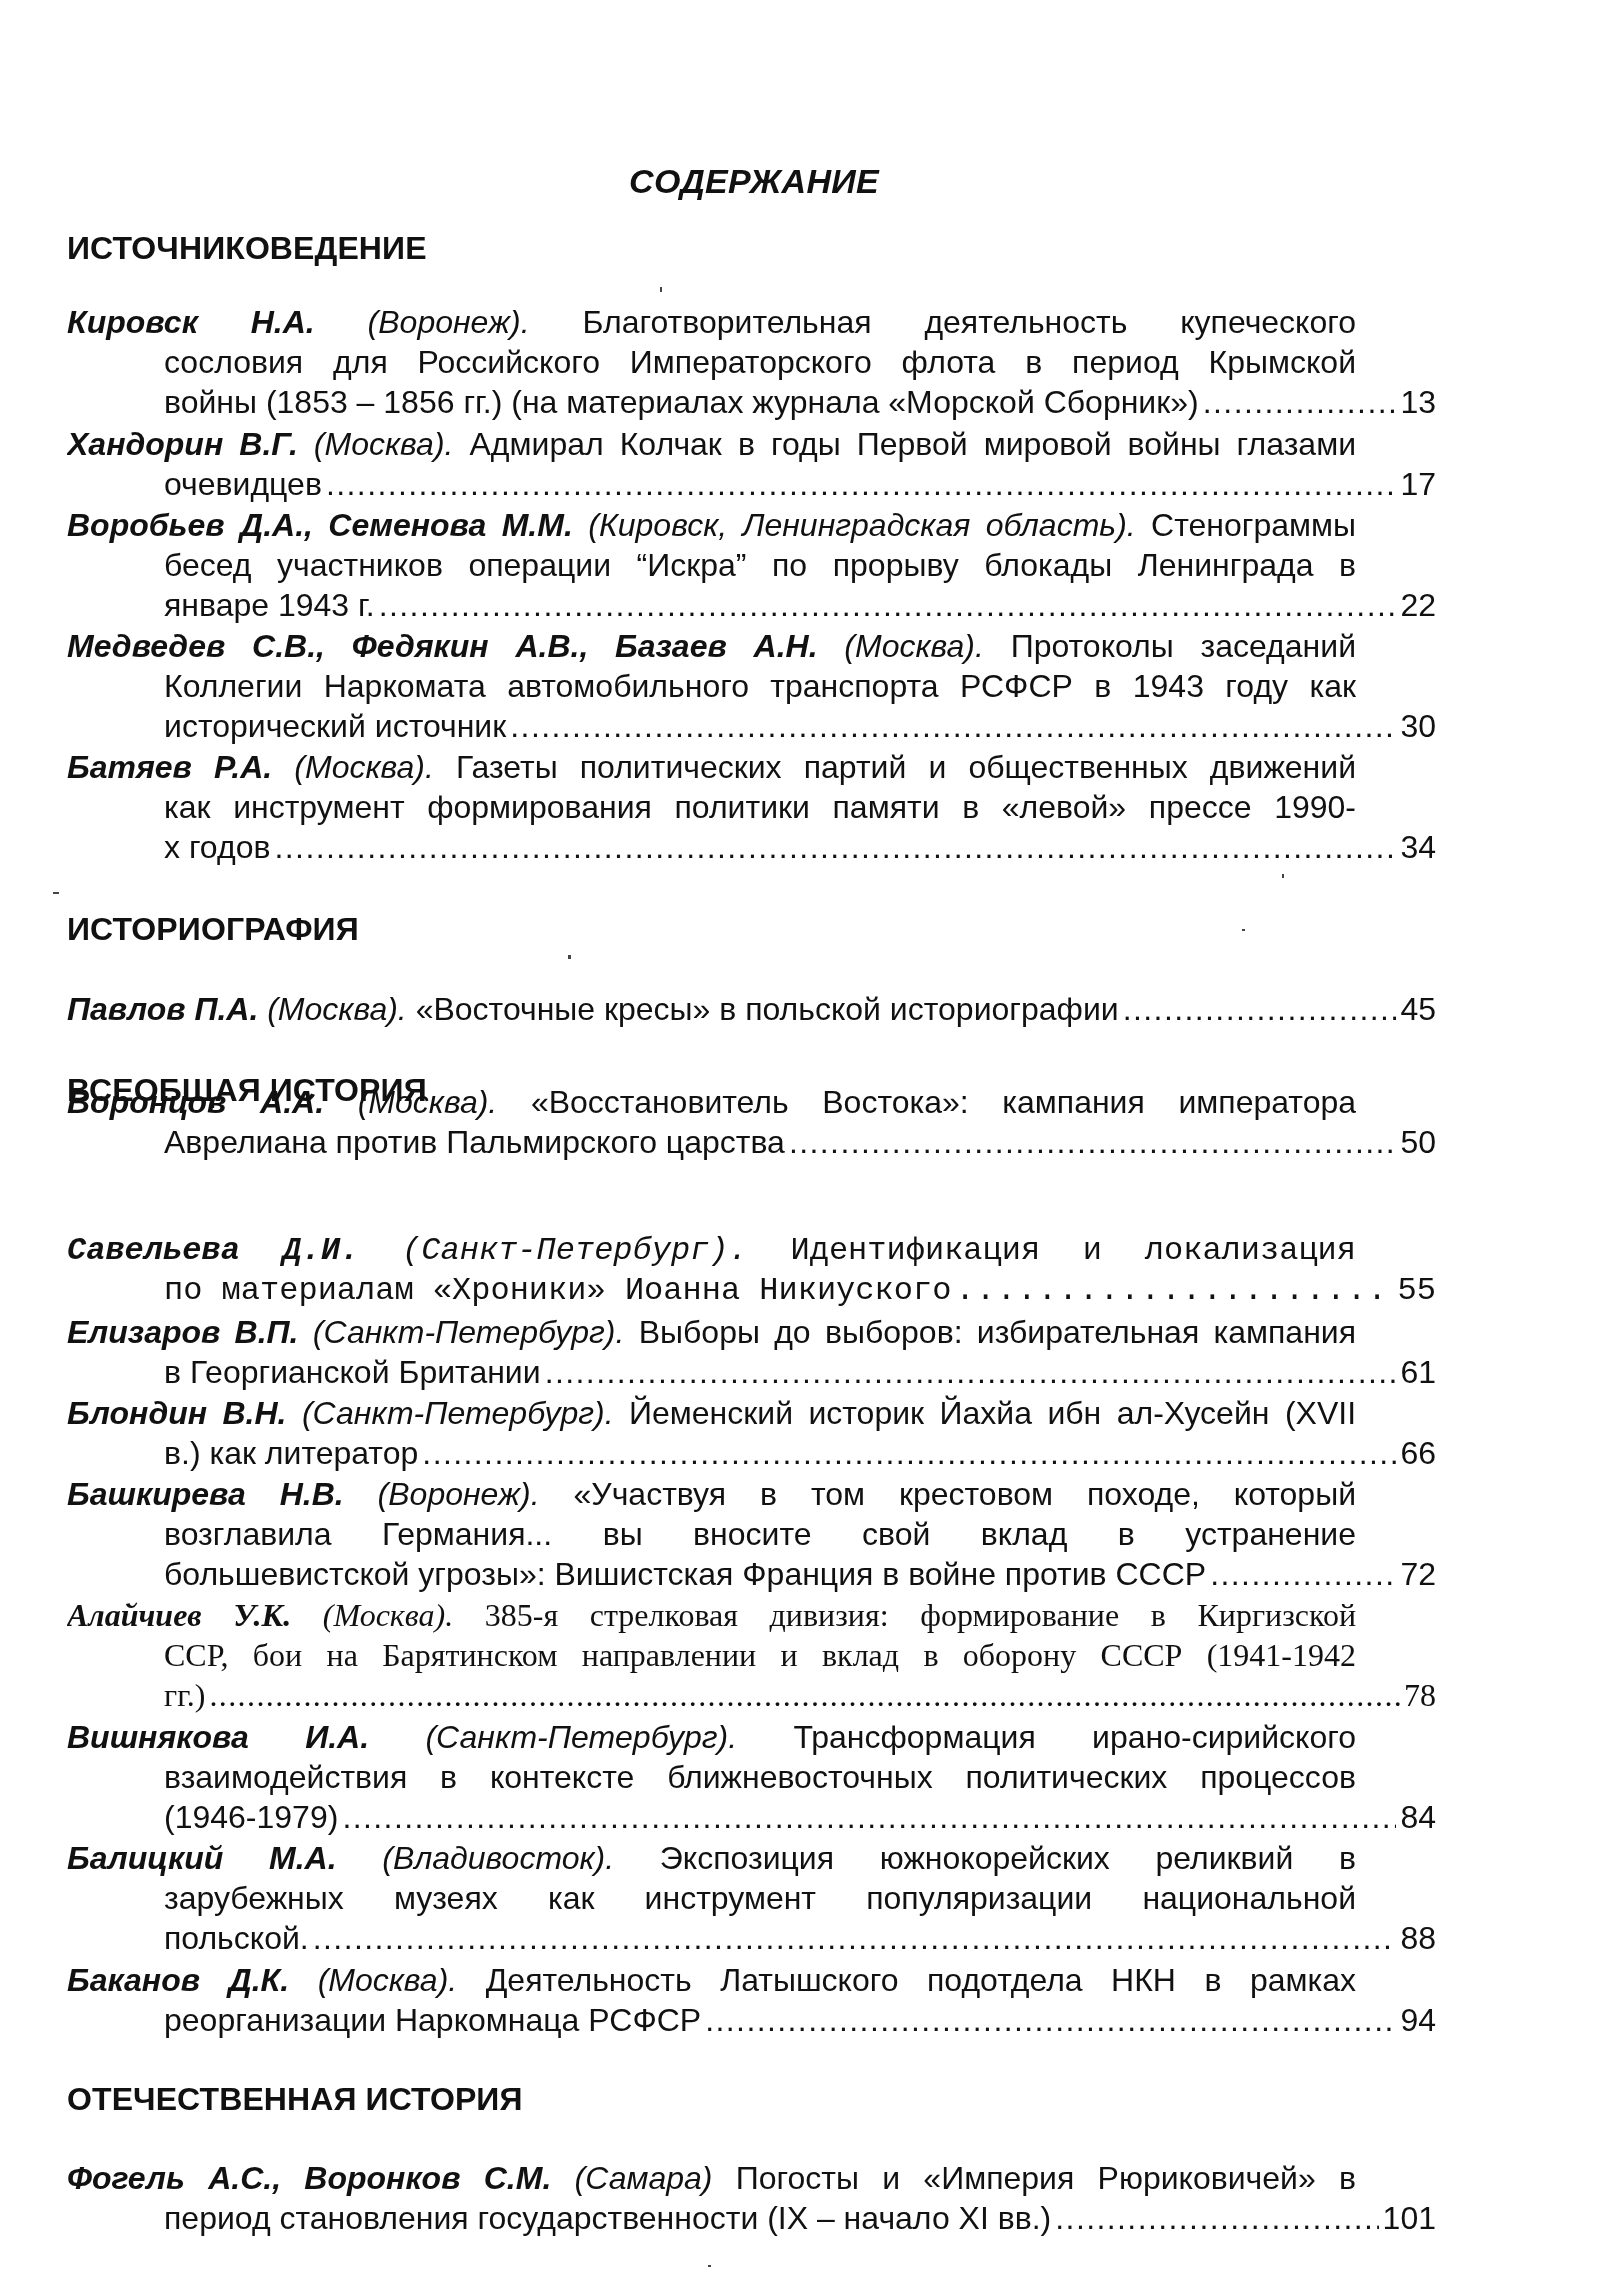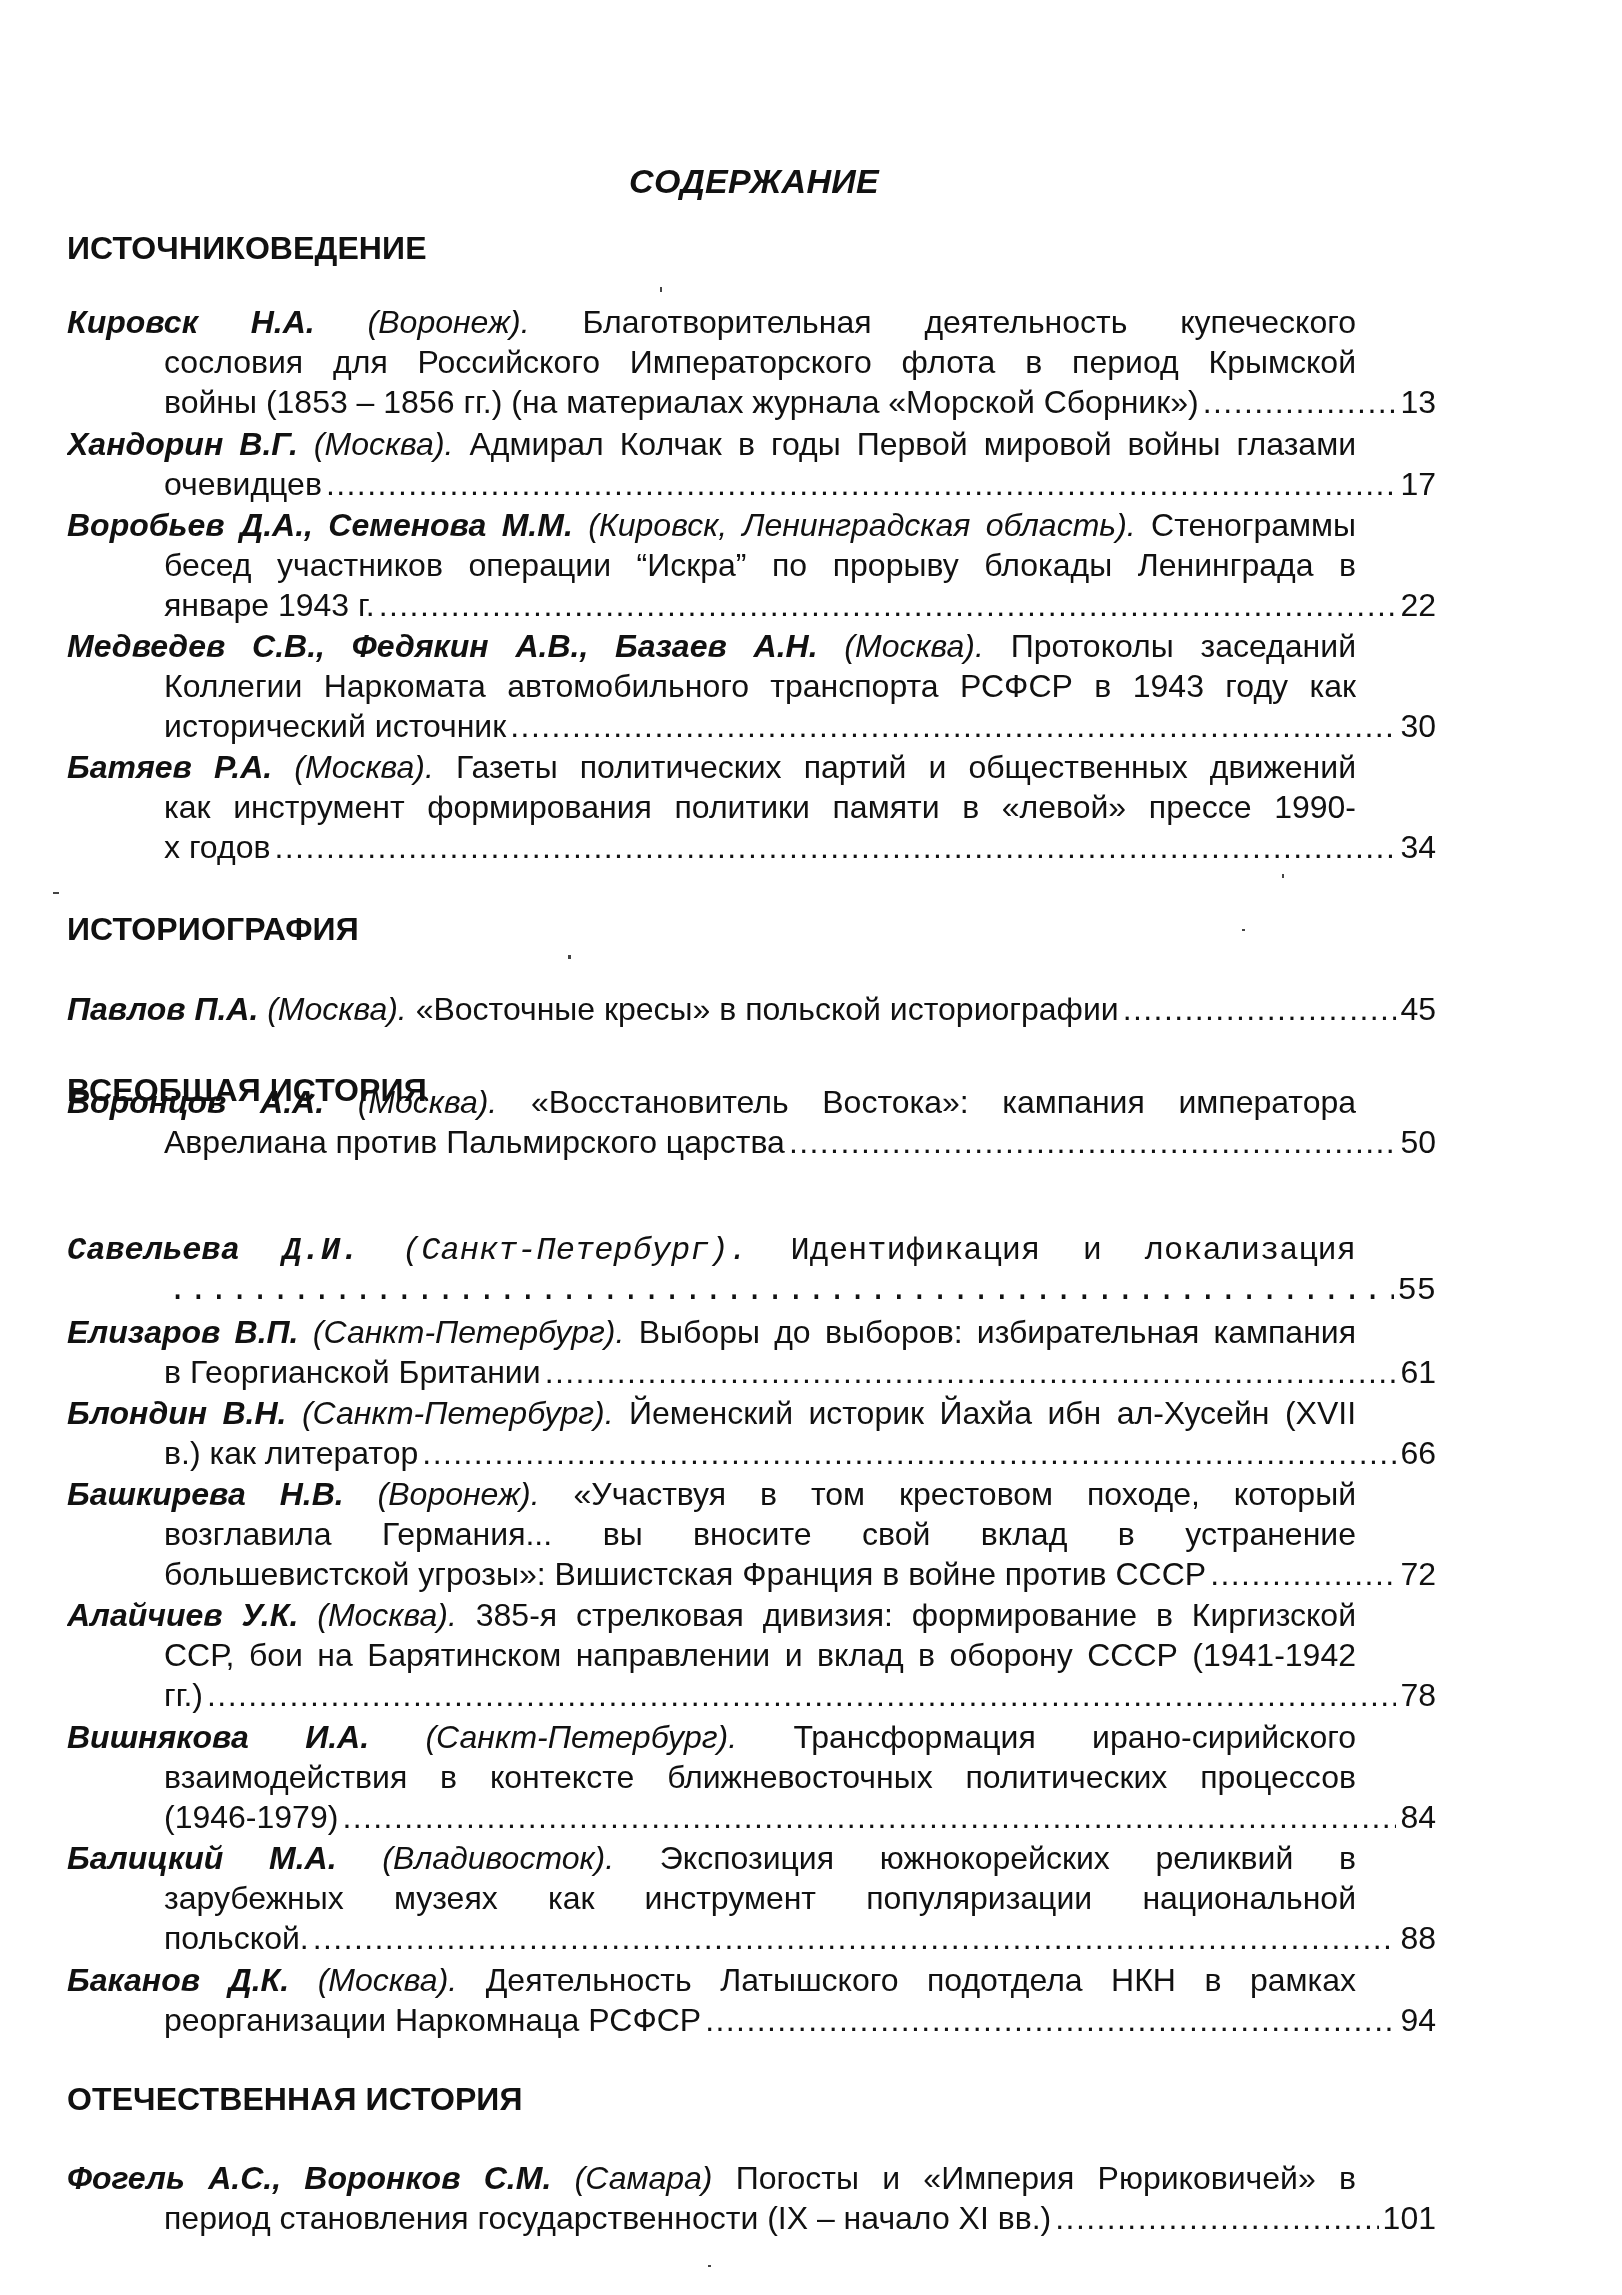--- a/index.html
+++ b/index.html
@@ -87,20 +87,21 @@
         <div class="line first" style="white-space: normal; overflow: hidden;"><span class="author">Воронцов А.А.</span> <span class="city">(Москва).</span> <span>«Восстановитель Востока»: кампания императора</span></div>
         <div class="line last">
           <span class="txt">Аврелиана против Пальмирского царства</span>
           <span class="dots"></span>
           <span class="pg">50</span>
         </div>
       </div>
       <div class="entry" style="top: 1231px; font-family: Liberation Mono, monospace;">
         <div class="line first" style="white-space: normal; overflow: hidden;"><span class="author">Савельева Д.И.</span> <span class="city">(Санкт-Петербург).</span> <span>Идентификация и локализация топонимов</span></div>
         <div class="line last">
+          <span class="txt">по материалам «Хроники» Иоанна Никиуского</span>
           <span class="dots"></span>
           <span class="pg">55</span>
         </div>
       </div>
       <div class="entry" style="top: 1312px;">
         <div class="line first" style="white-space: normal; overflow: hidden;"><span class="author">Елизаров В.П.</span> <span class="city">(Санкт-Петербург).</span> <span>Выборы до выборов: избирательная кампания</span></div>
         <div class="line last">
           <span class="txt">в Георгианской Британии</span>
           <span class="dots"></span>
           <span class="pg">61</span>
@@ -116,21 +117,21 @@
       </div>
       <div class="entry" style="top: 1474px;">
         <div class="line first" style="white-space: normal; overflow: hidden;"><span class="author">Башкирева Н.В.</span> <span class="city">(Воронеж).</span> <span>«Участвуя в том крестовом походе, который</span></div>
         <div class="line cont" style="white-space: normal; overflow: hidden;"><span>возглавила Германия... вы вносите свой вклад в устранение</span></div>
         <div class="line last">
           <span class="txt">большевистской угрозы»: Вишистская Франция в войне против СССР</span>
           <span class="dots"></span>
           <span class="pg">72</span>
         </div>
       </div>
-      <div class="entry" style="top: 1595px;">
+      <div class="entry" style="top: 1595px; font-family: Liberation Serif, serif;">
         <div class="line first" style="white-space: normal; overflow: hidden;"><span class="author">Алайчиев У.К.</span> <span class="city">(Москва).</span> <span>385-я стрелковая дивизия: формирование в Киргизской</span></div>
         <div class="line cont" style="white-space: normal; overflow: hidden;"><span>ССР, бои на Барятинском направлении и вклад в оборону СССР (1941-1942</span></div>
         <div class="line last">
           <span class="txt">гг.)</span>
           <span class="dots"></span>
           <span class="pg">78</span>
         </div>
       </div>
       <div class="entry" style="top: 1717px;">
         <div class="line first" style="white-space: normal; overflow: hidden;"><span class="author">Вишнякова И.А.</span> <span class="city">(Санкт-Петербург).</span> <span>Трансформация ирано-сирийского</span></div>

